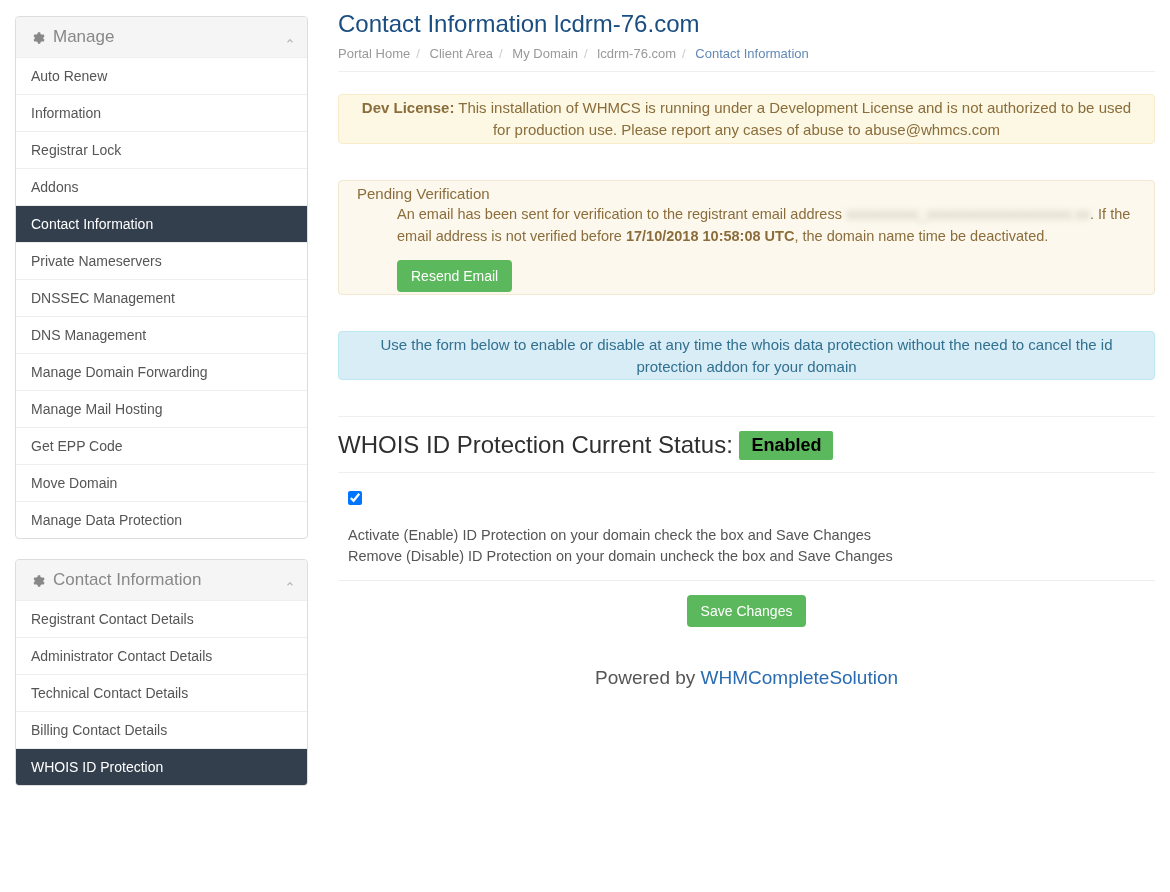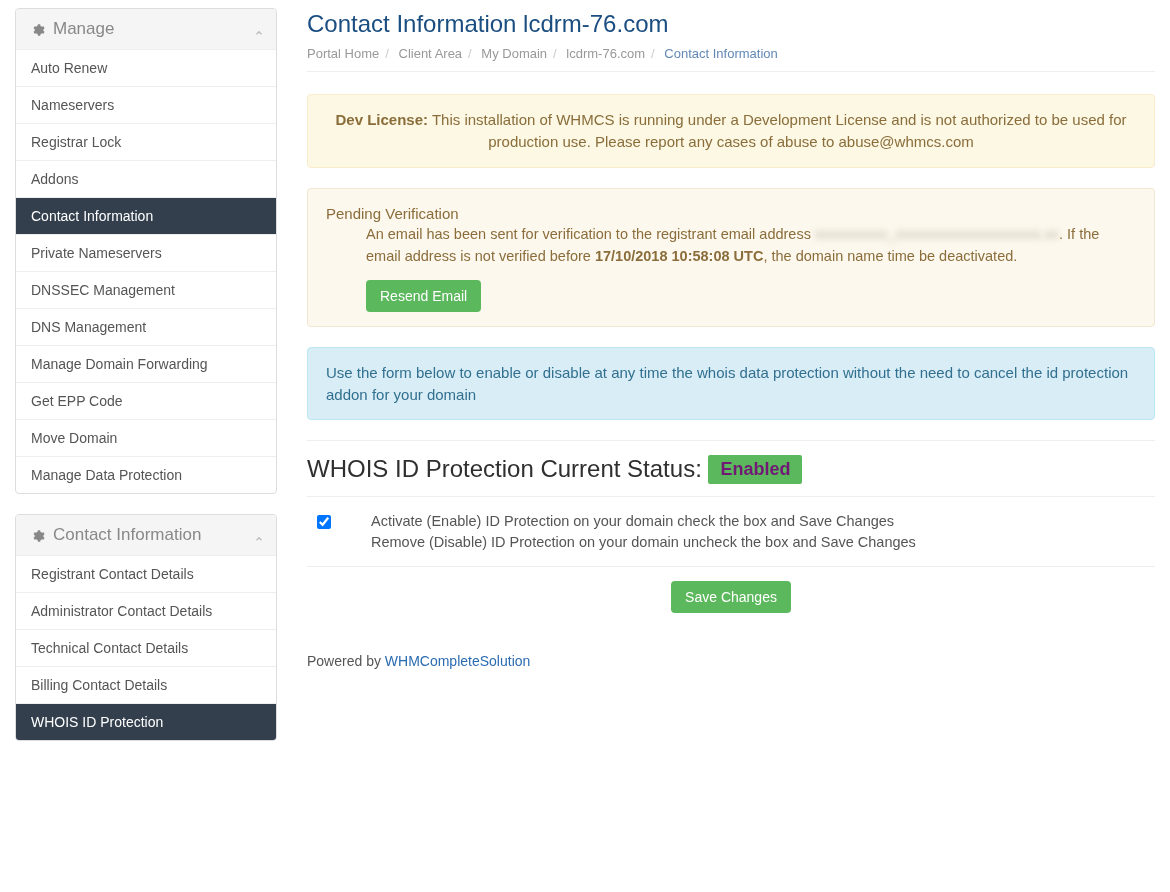--- a/index.html
+++ b/index.html
@@ -7,23 +7,23 @@
     font-family: "Helvetica Neue", Helvetica, Arial, sans-serif;
     background: #ffffff;
     color: #333;
     font-size: 14px;
   }
   .container {
     display: flex;
     padding: 0 15px;
   }
   .sidebar {
-    width: 262px;
+    width: 293px;
     flex-shrink: 0;
-    padding-top: 8px;
+    padding-top: 16px;
   }
   .sidebar-panel {
     border: 1px solid #ddd;
     border-radius: 4px;
     margin-bottom: 20px;
     overflow: hidden;
   }
   .sidebar-header {
     background: #f5f5f5;
     padding: 10px 15px;
@@ -77,22 +77,22 @@
     padding: 0 0 10px 0;
     margin-bottom: 22px;
     color: #999;
     font-size: 13px;
   }
   .breadcrumb a { color: #999; text-decoration: none; text-align: center; }
   .breadcrumb .sep { padding: 0 6px; color: #ccc; }
   .breadcrumb .current { color: #6189b5; }
   .alert {
     border-radius: 4px;
-    padding: 14px 18px;
-    margin-bottom: 20px;
+    padding: 2px 18px;
+    margin-bottom: 36px;
     font-size: 15px;
     line-height: 1.45;
   }
   .alert-yellow {
     background: #fcf8e3;
     border: 1px solid #faebcc;
     color: #8a6d3b;
     text-align: center;
   }
   .alert-warning {
@@ -106,20 +106,21 @@
   }
   .alert-warning .body {
     padding-left: 40px;
     font-size: 14.5px;
     line-height: 1.5;
   }
   .alert-info {
     background: #d9edf7;
     border: 1px solid #bce8f1;
     color: #31708f;
+    text-align: center;
   }
   .btn {
     display: inline-block;
     border: none;
     border-radius: 4px;
     padding: 8px 14px;
     font-size: 14px;
     cursor: pointer;
     color: #fff;
   }
@@ -131,51 +132,53 @@
   }
   h2.status-title {
     font-size: 24px;
     font-weight: 400;
     color: #2f2f2f;
     margin-bottom: 12px;
   }
   .badge-enabled {
     display: inline-block;
     background: #5cb85c;
-    color: #701a75;
+    color: #000000;
     font-size: 18px;
     font-weight: 600;
     padding: 4px 12px;
     border-radius: 2px;
     vertical-align: 2px;
   }
   .protection-row {
     display: flex;
     align-items: flex-start;
     border-top: 1px solid #eee;
     border-bottom: 1px solid #eee;
     padding: 14px 0 14px 10px;
-    gap: 40px;
+    gap: 20px;
+    flex-direction: column;
   }
   .protection-row input[type="checkbox"] {
     margin-top: 4px;
     width: 14px; height: 14px;
   }
   .protection-text {
     color: #555;
     font-size: 14.5px;
     line-height: 1.4;
   }
   .save-row {
     text-align: center;
     padding: 14px 0 30px;
   }
   .footer {
+    text-align: center;
     color: #555;
-    font-size: 14px;
+    font-size: 19px;
     padding: 10px 0 30px;
   }
   .footer a { color: #2b6cb0; text-decoration: none; }
   .blurred {
     filter: blur(3px);
     color: #bba;
     user-select: none;
   }
 </style>
 </head>
@@ -196,21 +199,21 @@
           <svg viewBox="0 0 24 24" fill="none" stroke="#bbb" stroke-width="3">
               <path d="M6 15l6-6 6 6"></path>
             </svg>
         </span>
       </div>
       <ul class="sidebar-list">
         <li>
             <a href="#">Auto Renew</a>
           </li>
         <li>
-            <a href="#">Nameservers</a>
+            <a href="#">Information</a>
           </li>
         <li>
             <a href="#">Registrar Lock</a>
           </li>
         <li>
             <a href="#">Addons</a>
           </li>
         <li class="active">
             <a href="#">Contact Information</a>
           </li>
@@ -218,20 +221,23 @@
             <a href="#">Private Nameservers</a>
           </li>
         <li>
             <a href="#">DNSSEC Management</a>
           </li>
         <li>
             <a href="#">DNS Management</a>
           </li>
         <li>
             <a href="#">Manage Domain Forwarding</a>
+          </li>
+        <li>
+            <a href="#">Manage Mail Hosting</a>
           </li>
         <li>
             <a href="#">Get EPP Code</a>
           </li>
         <li>
             <a href="#">Move Domain</a>
           </li>
         <li>
             <a href="#">Manage Data Protection</a>
           </li>

